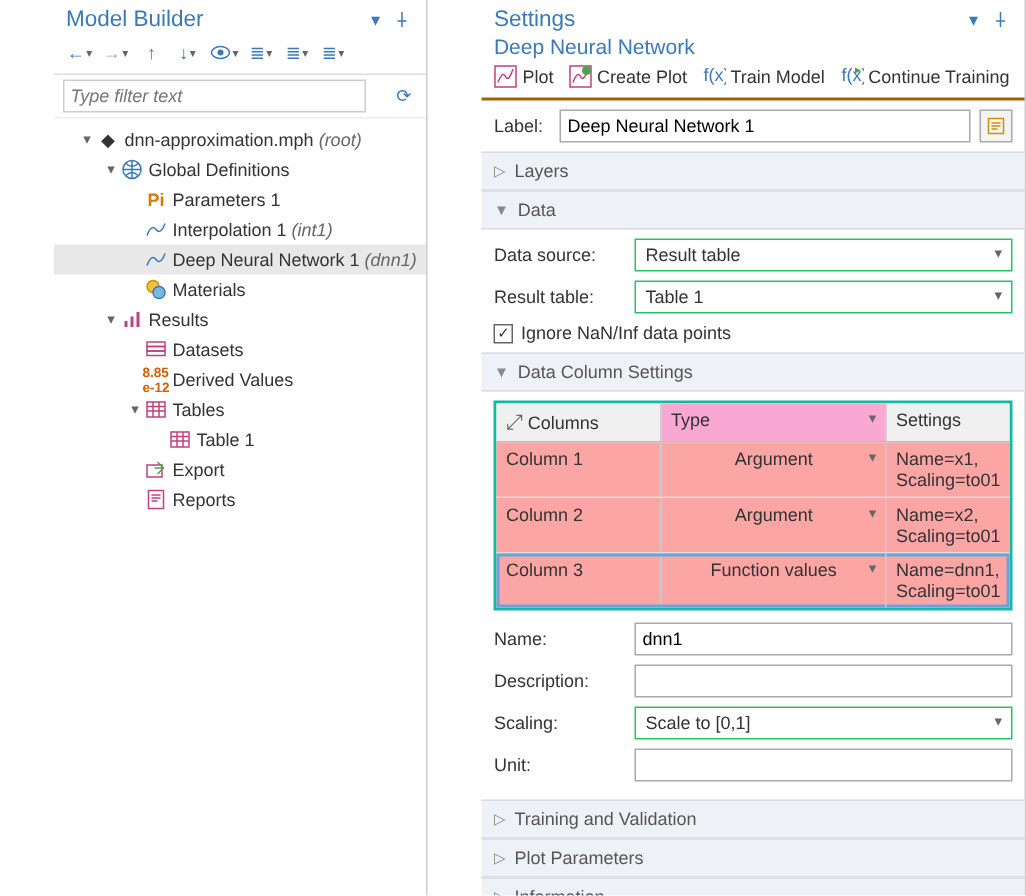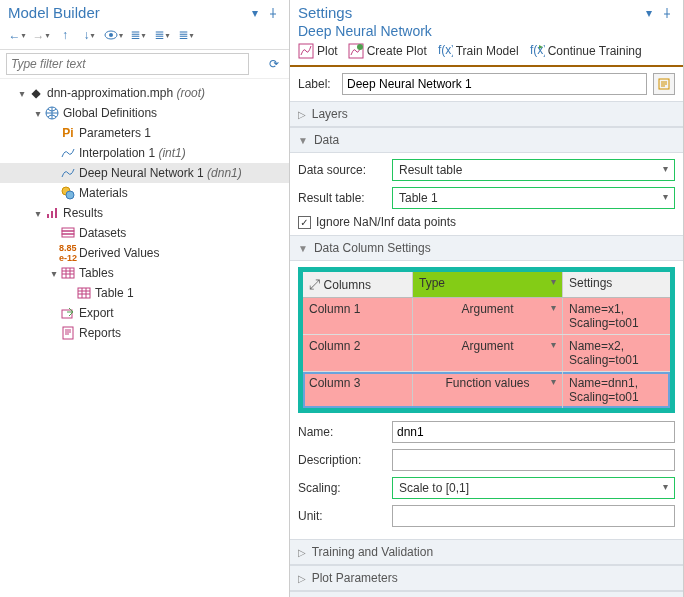--- a/index.html
+++ b/index.html
@@ -1,17 +1,17 @@
 <!DOCTYPE html>
 <html><head>
 <meta charset="utf-8">
 <style>
 * { box-sizing: border-box; margin: 0; padding: 0; font-family: "Segoe UI", Arial, sans-serif; font-size: 12px; }
 body { display: flex; width: 684px; height: 597px; background: #fff; color: #333; }
-.panel { display: flex; flex-direction: column; border-right: 1px solid #ccc; }
+.panel { display: flex; flex-direction: column; border-right: 1px solid #ccc; padding-left: 36px; }
 .panel-left { width: 290px; }
 .panel-right { flex: 1; }
 .panel-header { display: flex; align-items: center; justify-content: space-between; padding: 4px 8px 2px 8px; }
 .panel-title { font-size: 15px; color: #3a7ab8; font-weight: 400; }
 .panel-hdrbtns { display: flex; gap: 2px; align-items: center; }
 .hdrbtn { width: 16px; height: 16px; display: flex; align-items: center; justify-content: center; color: #3a7ab8; cursor: pointer; }
 .toolbar { display: flex; align-items: center; gap: 6px; padding: 2px 8px 4px 8px; border-bottom: 1px solid #ddd; flex-wrap: wrap; }
 .tbtn { display: flex; align-items: center; justify-content: center; min-width: 18px; height: 20px; cursor: pointer; color: #3a7ab8; position: relative; }
 .tbtn .dd { font-size: 8px; margin-left: 1px; color: #666; }
 .filter-row { display: flex; align-items: center; padding: 3px 6px; gap: 16px; border-bottom: 1px solid #eee; }
@@ -34,21 +34,21 @@
 .sqbtn { width: 22px; height: 22px; border: 1px solid #aaa; display: flex; align-items: center; justify-content: center; cursor: pointer; background: #f4f4f4; }
 .section-hdr { display: flex; align-items: center; gap: 6px; padding: 5px 8px; background: #eef2f6; border-top: 1px solid #d8dde3; border-bottom: 1px solid #d8dde3; cursor: pointer; color: #555; }
 .section-hdr .arr { color: #888; font-size: 10px; }
 .section-body { padding: 6px 8px; }
 .form-row { display: flex; align-items: center; gap: 6px; margin-bottom: 6px; }
 .form-row > label { width: 88px; }
 .select { flex: 1; border: 1px solid #22c55e; padding: 3px 20px 3px 6px; background: #fff; position: relative; cursor: pointer; }
 .select::after { content: "▾"; position: absolute; right: 6px; top: 3px; color: #666; font-size: 10px; }
 .chk-row { display: flex; align-items: center; gap: 5px; }
 .chk { width: 13px; height: 13px; border: 1px solid #666; display: flex; align-items: center; justify-content: center; font-size: 10px; }
-.grid { border: 5px solid #14b8a6; }
+.grid { border: 2px solid #14b8a6; }
 .grid-hdr { display: flex; background: #f0f0f0; border-bottom: 1px solid #bbb; }
 .grid-hdr > div, .grid-row > div { padding: 4px 6px; border-right: 1px solid #ccc; }
 .grid-hdr > div:last-child, .grid-row > div:last-child { border-right: none; }
 .grid-row { display: flex; border-bottom: 1px solid #ddd; background: #fca5a5; }
 .grid-row:last-child { border-bottom: none; }
 .grid-row.sel { outline: 2px solid #6aa3dc; outline-offset: -2px; }
 .gc1 { width: 110px; } .gc2 { width: 150px; position: relative; } .gc3 { flex: 1; }
 .gc2::after { content: "▾"; position: absolute; right: 6px; top: 4px; color: #666; font-size: 10px; }
 .gc2 span { display: inline-block; width: 100%; text-align: center; }
 .expand-ic { font-size: 14px; color: #666; }
@@ -295,21 +295,21 @@
   </div>
 
   <div class="section-hdr">
       <span class="arr">▼</span>
       <span>Data Column Settings</span>
     </div>
   <div class="section-body">
     <div class="grid">
       <div class="grid-hdr">
         <div class="gc1"><span class="expand-ic">⤢</span> <span>Columns</span></div>
-        <div class="gc2" style="background:#84cc16">Type</div>
+        <div class="gc2" style="background:#f9a8d4">Type</div>
         <div class="gc3">Settings</div>
       </div>
       <div class="grid-row">
         <div class="gc1">Column 1</div>
         <div class="gc2"><span>Argument</span></div>
         <div class="gc3">Name=x1, Scaling=to01</div>
       </div>
       <div class="grid-row">
         <div class="gc1">Column 2</div>
         <div class="gc2"><span>Argument</span></div>

